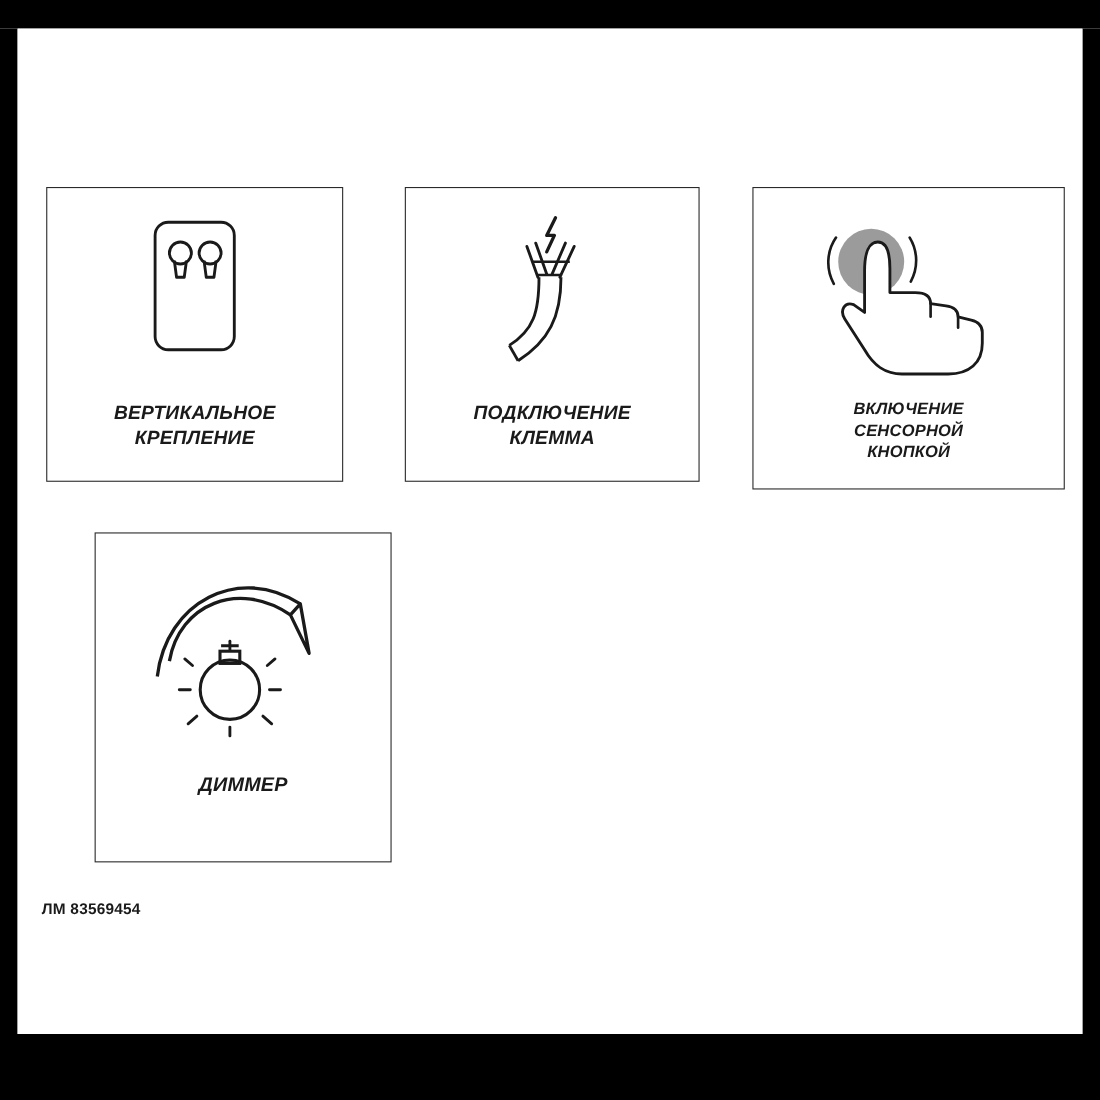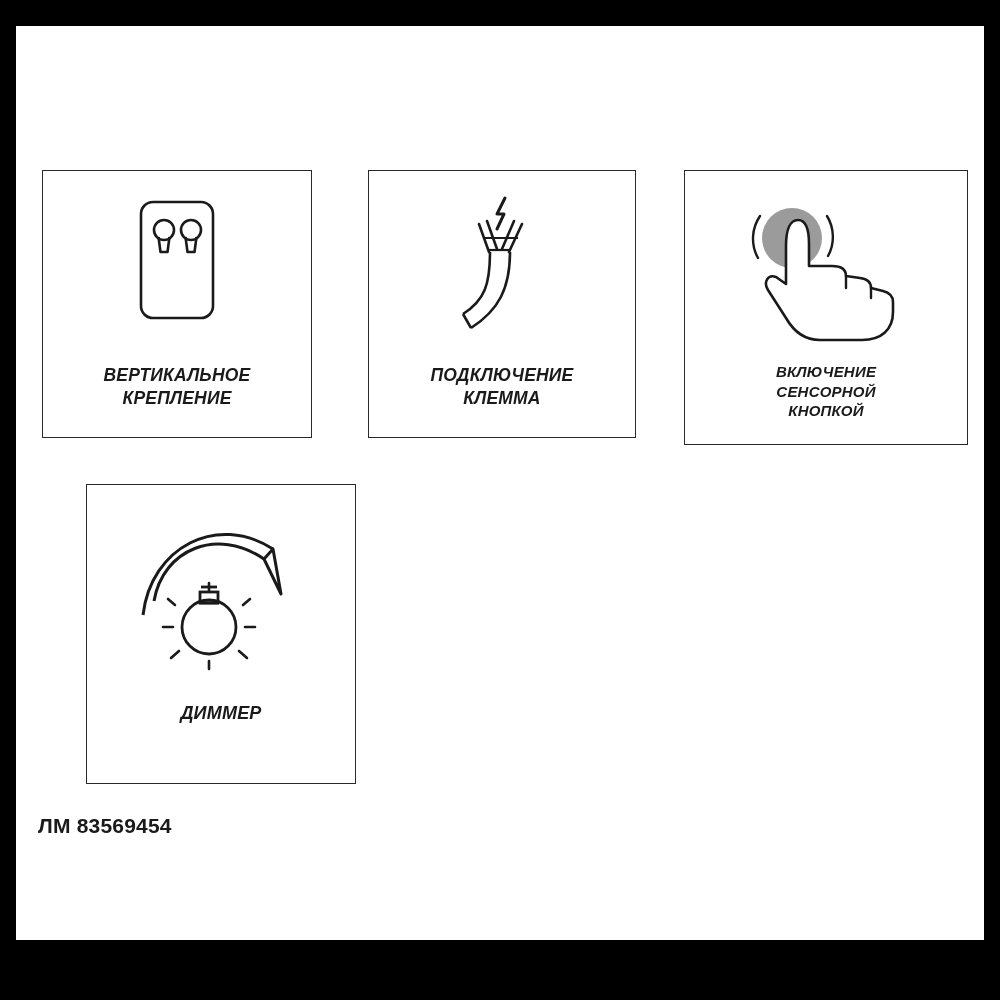--- a/index.html
+++ b/index.html
@@ -120,21 +120,21 @@
     align-items: center;
     justify-content: space-between;
   }
   .footer-note {
     font-size: 21px;
     font-weight: bold;
     color: #1a1a1a;
     letter-spacing: 0.2px;
   }
   .footer-code {
-    font-size: 21px;
+    font-size: 14px;
     font-weight: bold;
     color: #1a1a1a;
     letter-spacing: 0.2px;
   }
   svg { display: block; }
 </style>
 </head>
 <body>
 
 <div id="page">

